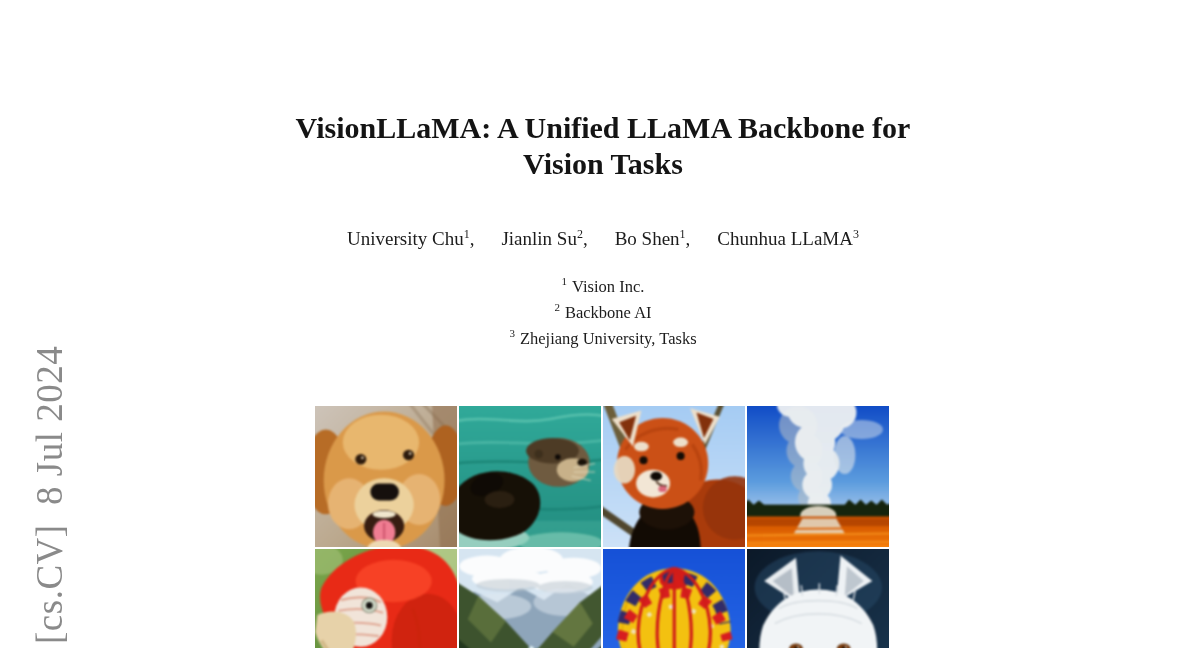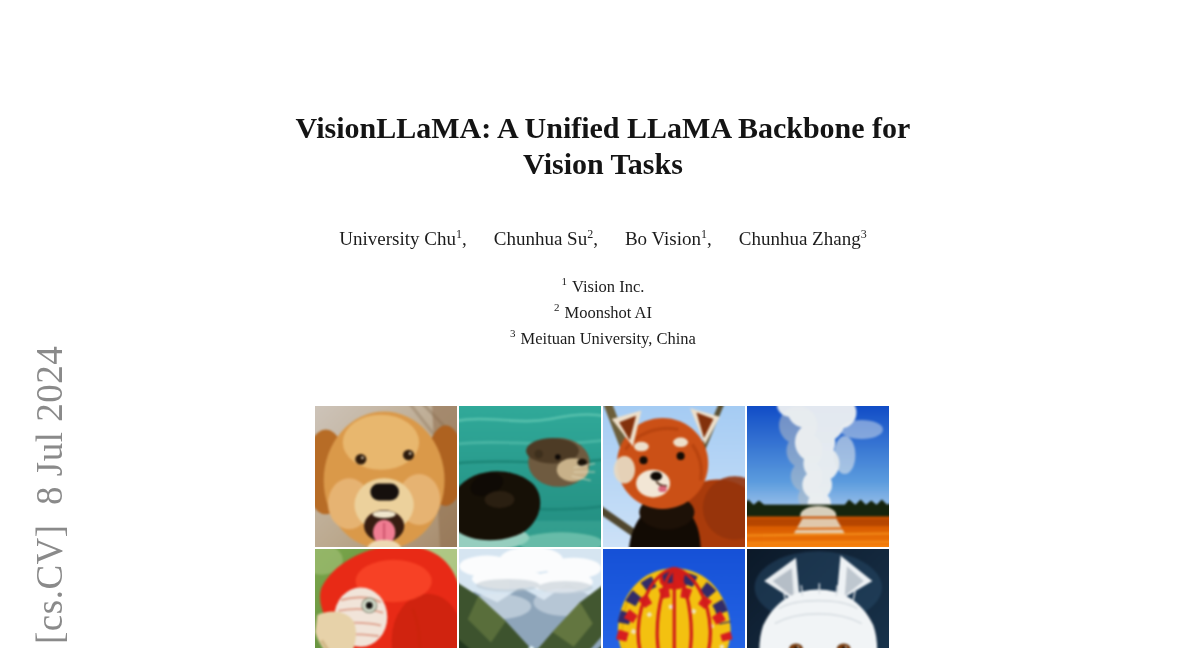--- a/index.html
+++ b/index.html
@@ -69,27 +69,27 @@
 <div class="page">
 
   <div class="watermark">[cs.CV]  8 Jul 2024</div>
 
   <div class="title">
     <div>VisionLLaMA: A Unified LLaMA Backbone for</div>
     <div>Vision Tasks</div>
   </div>
 
   <div class="authors">
-    <span class="author"><span>University Chu</span><sup>1</sup><span>,</span></span><span class="author"><span>Chunhua Su</span><sup>2</sup><span>,</span></span><span class="author"><span>Bo Vision</span><sup>1</sup><span>,</span></span><span class="author"><span>Chunhua Zhang</span><sup>3</sup><span></span></span>
+    <span class="author"><span>University Chu</span><sup>1</sup><span>,</span></span><span class="author"><span>Jianlin Su</span><sup>2</sup><span>,</span></span><span class="author"><span>Bo Shen</span><sup>1</sup><span>,</span></span><span class="author"><span>Chunhua LLaMA</span><sup>3</sup><span></span></span>
   </div>
 
   <div class="affils">
     <div class="affil"><sup>1</sup><span>Vision Inc.</span></div>
-    <div class="affil"><sup>2</sup><span>Moonshot AI</span></div>
-    <div class="affil"><sup>3</sup><span>Meituan University, China</span></div>
+    <div class="affil"><sup>2</sup><span>Backbone AI</span></div>
+    <div class="affil"><sup>3</sup><span>Zhejiang University, Tasks</span></div>
   </div>
 
   <div class="figure-grid">
 
     <div class="cell" aria-label="golden retriever dog photo">
       <svg viewBox="0 0 142 141" preserveAspectRatio="none">
         <defs>
           <linearGradient id="dogbg" x1="0" y1="0" x2="1" y2="1">
             <stop offset="0" stop-color="#cdc5bc"></stop>
               <stop offset="0.55" stop-color="#baa88f"></stop>

